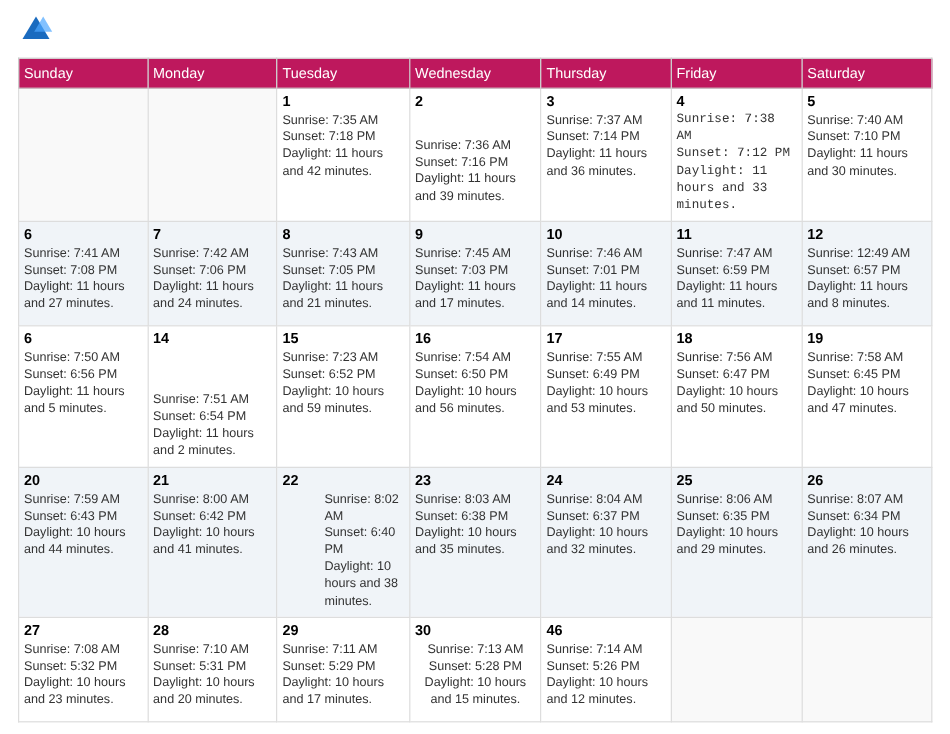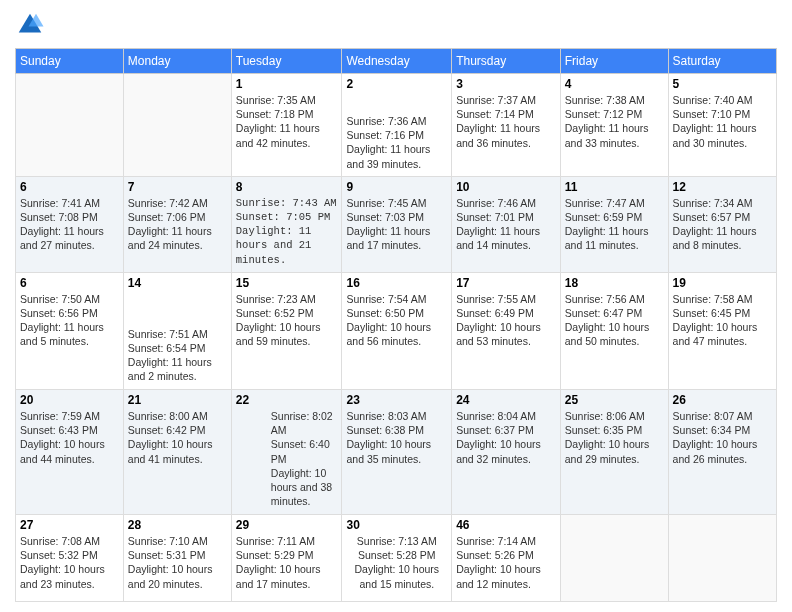--- a/index.html
+++ b/index.html
@@ -59,21 +59,21 @@
       font-size: 14px;
       color: #555;
     }
     .calendar {
       flex: 1;
       border-collapse: collapse;
       width: 100%;
       font-size: 11px;
     }
     .calendar th {
-      background: #3b82f6;
+      background: #be185d;
       color: #fff;
       padding: 5px 4px;
       text-align: left;
       font-size: 12px;
       font-weight: normal;
       border: 1px solid #ccc;
     }
     .calendar td {
       border: 1px solid #ddd;
       vertical-align: top;
@@ -149,21 +149,21 @@
 Daylight: 11 hours and 39 minutes.</div>
           </td>
           <td>
             <div class="day-num">3</div>
             <div class="day-info" style="white-space: pre-line;">Sunrise: 7:37 AM
 Sunset: 7:14 PM
 Daylight: 11 hours and 36 minutes.</div>
           </td>
           <td>
             <div class="day-num">4</div>
-            <div class="day-info" style="white-space: pre-line;">Sunrise: 7:38 AM
+            <div class="day-info" style="white-space: pre-line; font-family: Liberation Mono, monospace;">Sunrise: 7:38 AM
 Sunset: 7:12 PM
 Daylight: 11 hours and 33 minutes.</div>
           </td>
           <td>
             <div class="day-num">5</div>
             <div class="day-info" style="white-space: pre-line;">Sunrise: 7:40 AM
 Sunset: 7:10 PM
 Daylight: 11 hours and 30 minutes.</div>
           </td>
         </tr>
@@ -175,21 +175,21 @@
 Daylight: 11 hours and 27 minutes.</div>
           </td>
           <td>
             <div class="day-num">7</div>
             <div class="day-info" style="white-space: pre-line;">Sunrise: 7:42 AM
 Sunset: 7:06 PM
 Daylight: 11 hours and 24 minutes.</div>
           </td>
           <td>
             <div class="day-num">8</div>
-            <div class="day-info" style="white-space: pre-line; font-family: Liberation Mono, monospace;">Sunrise: 7:43 AM
+            <div class="day-info" style="white-space: pre-line;">Sunrise: 7:43 AM
 Sunset: 7:05 PM
 Daylight: 11 hours and 21 minutes.</div>
           </td>
           <td>
             <div class="day-num">9</div>
             <div class="day-info" style="white-space: pre-line;">Sunrise: 7:45 AM
 Sunset: 7:03 PM
 Daylight: 11 hours and 17 minutes.</div>
           </td>
           <td>
@@ -199,21 +199,21 @@
 Daylight: 11 hours and 14 minutes.</div>
           </td>
           <td>
             <div class="day-num">11</div>
             <div class="day-info" style="white-space: pre-line;">Sunrise: 7:47 AM
 Sunset: 6:59 PM
 Daylight: 11 hours and 11 minutes.</div>
           </td>
           <td>
             <div class="day-num">12</div>
-            <div class="day-info" style="white-space: pre-line;">Sunrise: 7:34 AM
+            <div class="day-info" style="white-space: pre-line;">Sunrise: 12:49 AM
 Sunset: 6:57 PM
 Daylight: 11 hours and 8 minutes.</div>
           </td>
         </tr>
         <tr>
           <td>
             <div class="day-num">6</div>
             <div class="day-info" style="white-space: pre-line;">Sunrise: 7:50 AM
 Sunset: 6:56 PM
 Daylight: 11 hours and 5 minutes.</div>

